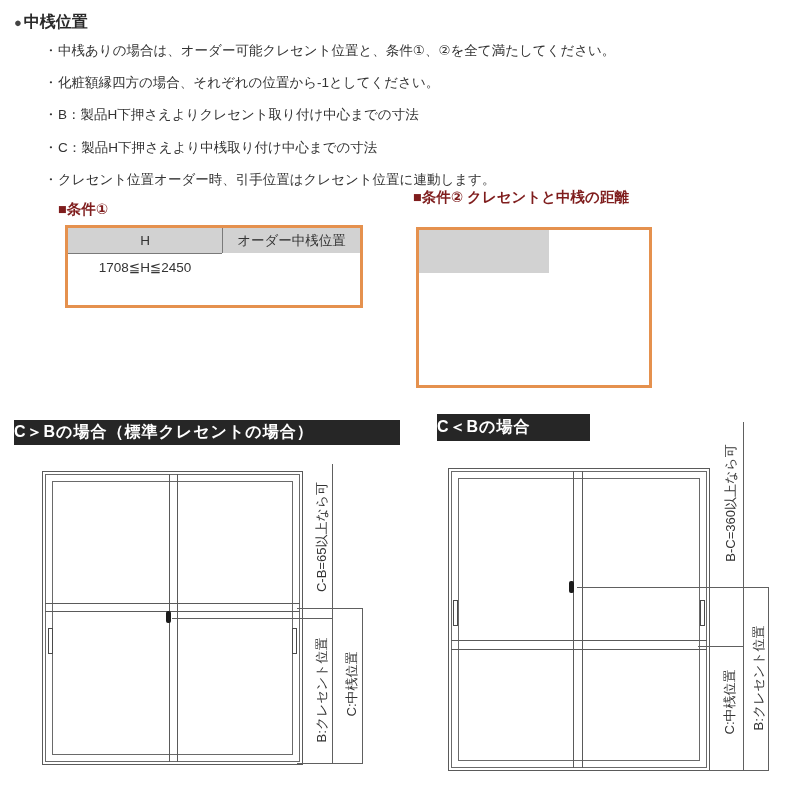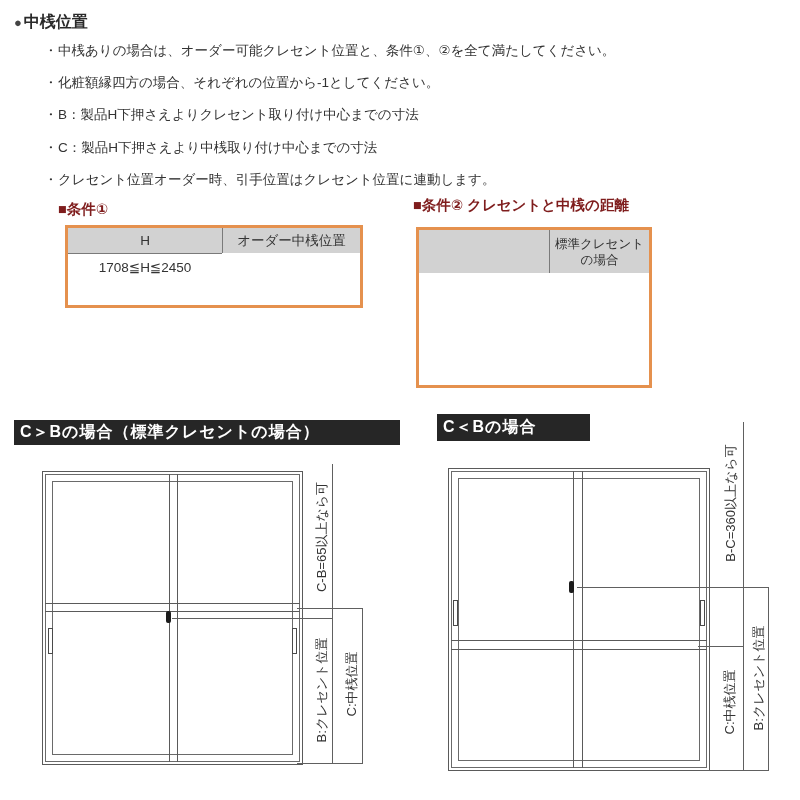--- a/index.html
+++ b/index.html
@@ -25,21 +25,21 @@
   .grid{display:grid;width:100%;height:100%;}
   .cell{display:flex;align-items:center;justify-content:center;
     font-size:13.5px;color:#333;box-sizing:border-box;text-align:center;}
   .cell.hdr{background:#d2d2d2;}
   .cell.bl{border-left:1px solid #7a7a7a;}
   .cell.bt{border-top:1px solid #7a7a7a;}
   .pre{white-space:pre-line;line-height:1.28;}
 
   
   .bar{background:#262626;color:#fff;font-weight:bold;font-size:16px;
-    display:flex;align-items:center;padding-left:6px;letter-spacing:1px;
+    display:flex;align-items:center;padding-left:0;letter-spacing:1px;
     box-sizing:border-box;white-space:nowrap;}
 
   
   .win{position:absolute;}
   .win .ln{position:absolute;box-sizing:border-box;}
   .w-outer{left:0;top:0;right:0;bottom:0;border:1px solid #5a5a5a;}
   .w-mid{left:3px;top:3px;right:3px;bottom:3px;border:1px solid #6a6a6a;}
   .w-inner{left:10px;top:10px;right:10px;bottom:10px;border:1px solid #6a6a6a;}
   .w-stile{top:3px;bottom:3px;border-left:1px solid #5a5a5a;border-right:1px solid #5a5a5a;}
   .w-rail{left:3px;right:3px;border-top:1px solid #5a5a5a;border-bottom:1px solid #5a5a5a;}
@@ -84,27 +84,25 @@
 <div class="abs cond-title" style="left:58px;top:200px">■条件①</div>
 
 <div class="abs otable" style="left:65px;top:225px;width:298px;height:83px">
   <div class="grid" style="grid-template-columns:154px 1fr;grid-template-rows:25px 1fr 1fr">
     <div class="cell hdr">H</div>
     <div class="cell hdr bl">オーダー中桟位置</div>
     <div class="cell bt">1708≦H≦2450</div>
   </div>
 </div>
 
-<div class="abs cond-title" style="left:413px;top:196px">■条件② クレセントと中桟の距離</div>
+<div class="abs cond-title" style="left:413px;top:188px">■条件② クレセントと中桟の距離</div>
 
 <div class="abs otable" style="left:416px;top:227px;width:236px;height:161px">
   <div class="grid" style="grid-template-columns:130px 1fr;grid-template-rows:43px 1fr">
     <div class="cell hdr"></div>
-    <div class="cell hdr bl pre" style="font-size:12.5px">標準クレセント
-の場合</div>
   </div>
 </div>
 
 <div class="abs bar" style="left:14px;top:420px;width:386px;height:25px">C＞Bの場合（標準クレセントの場合）</div>
 <div class="abs bar" style="left:437px;top:414px;width:153px;height:27px">C＜Bの場合</div>
 
 <div class="win" style="left:42px;top:471px;width:261px;height:294px">
   <div class="ln w-outer"></div>
   <div class="ln w-mid"></div>
   <div class="ln w-inner"></div>

